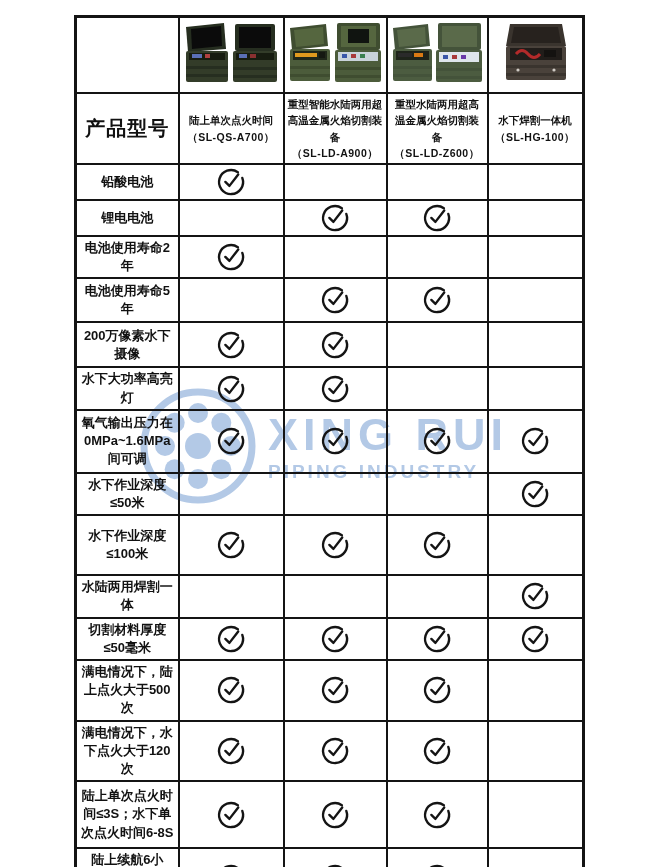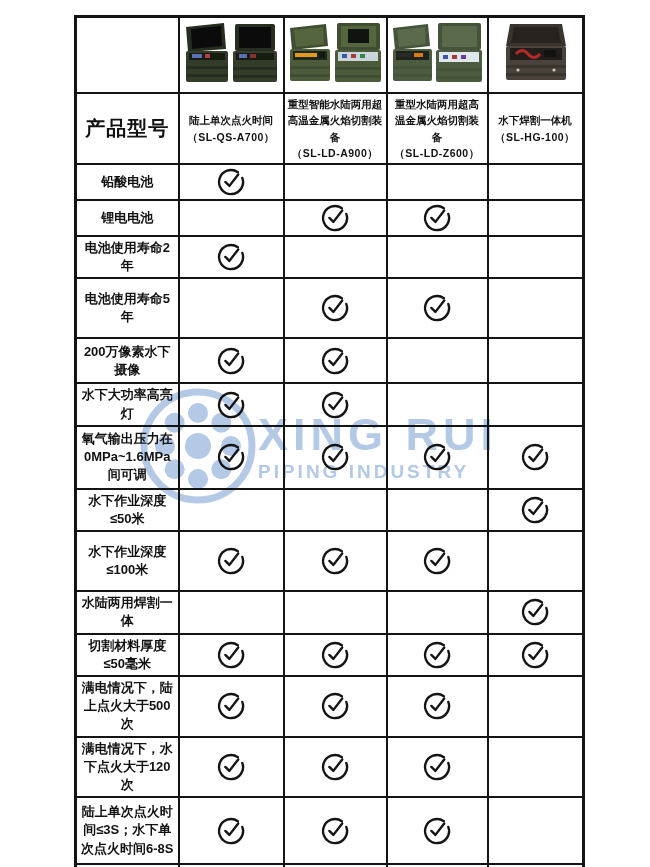--- a/index.html
+++ b/index.html
@@ -6,21 +6,21 @@
   body{
     width:650px;height:867px;background:#ffffff;
     font-family:"Liberation Sans",sans-serif;
     position:relative;overflow:hidden;color:#111;
   }
   *{box-sizing:border-box;}
 
   
   .watermark{
     position:absolute;left:138px;top:386px;z-index:0;
-    display:flex;align-items:center;
+    display:flex;align-items:center;gap:10px;
     pointer-events:none;
   }
   .wm-logo{width:120px;height:120px;flex:0 0 auto;}
   .wm-text{display:flex;flex-direction:column;}
   .wm-title{
     font-size:45px;font-weight:800;letter-spacing:5px;
     color:#b3c9e6;line-height:1;white-space:nowrap;
   }
   .wm-subtitle{
     font-size:19px;font-weight:800;letter-spacing:3px;
@@ -210,21 +210,21 @@
         <tr style="height: 34px;">
     <th class="feature-label">电池使用寿命2年</th>
     <td><svg class="check-icon" width="30" height="30" viewBox="0 0 34 34">
     <path d="M 29.8 12.35 A 13.6 13.6 0 1 1 24.8 5.9" fill="none" stroke="#141414" stroke-width="2.7" stroke-linecap="round"></path>
     <path d="M 10.6 16.9 L 15.2 21.4 L 25.2 8.4" fill="none" stroke="#141414" stroke-width="2.7" stroke-linecap="round" stroke-linejoin="round"></path>
   </svg></td>
     <td></td>
     <td></td>
     <td></td>
   </tr>
-        <tr style="height: 60px;">
+        <tr style="height: 44px;">
     <th class="feature-label">电池使用寿命5年</th>
     <td></td>
     <td><svg class="check-icon" width="30" height="30" viewBox="0 0 34 34">
     <path d="M 29.8 12.35 A 13.6 13.6 0 1 1 24.8 5.9" fill="none" stroke="#141414" stroke-width="2.7" stroke-linecap="round"></path>
     <path d="M 10.6 16.9 L 15.2 21.4 L 25.2 8.4" fill="none" stroke="#141414" stroke-width="2.7" stroke-linecap="round" stroke-linejoin="round"></path>
   </svg></td>
     <td><svg class="check-icon" width="30" height="30" viewBox="0 0 34 34">
     <path d="M 29.8 12.35 A 13.6 13.6 0 1 1 24.8 5.9" fill="none" stroke="#141414" stroke-width="2.7" stroke-linecap="round"></path>
     <path d="M 10.6 16.9 L 15.2 21.4 L 25.2 8.4" fill="none" stroke="#141414" stroke-width="2.7" stroke-linecap="round" stroke-linejoin="round"></path>
   </svg></td>

